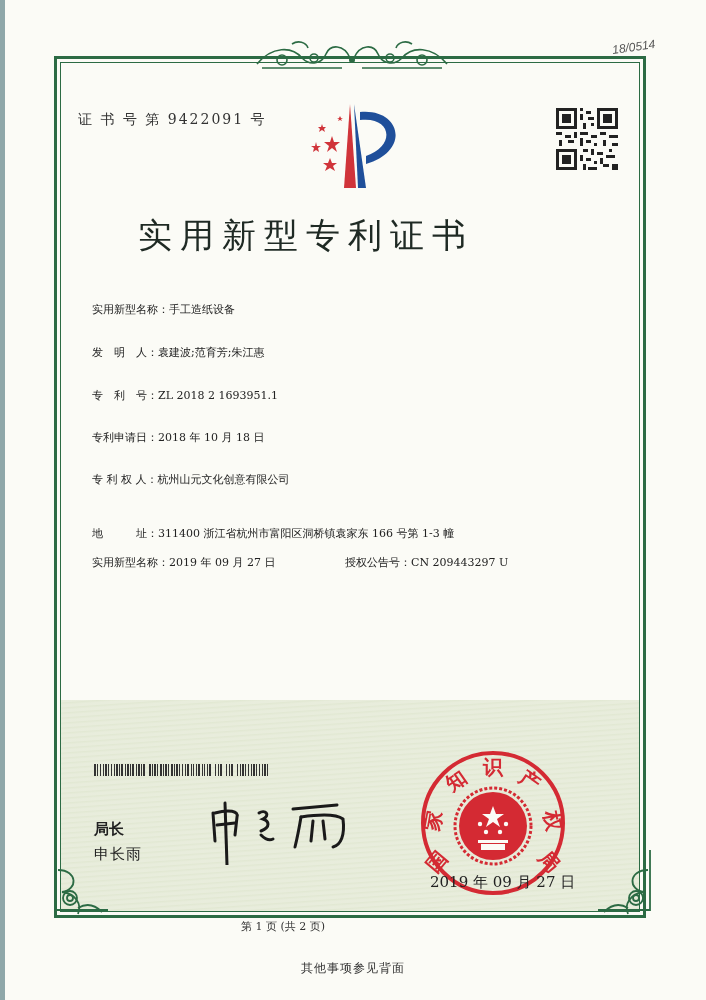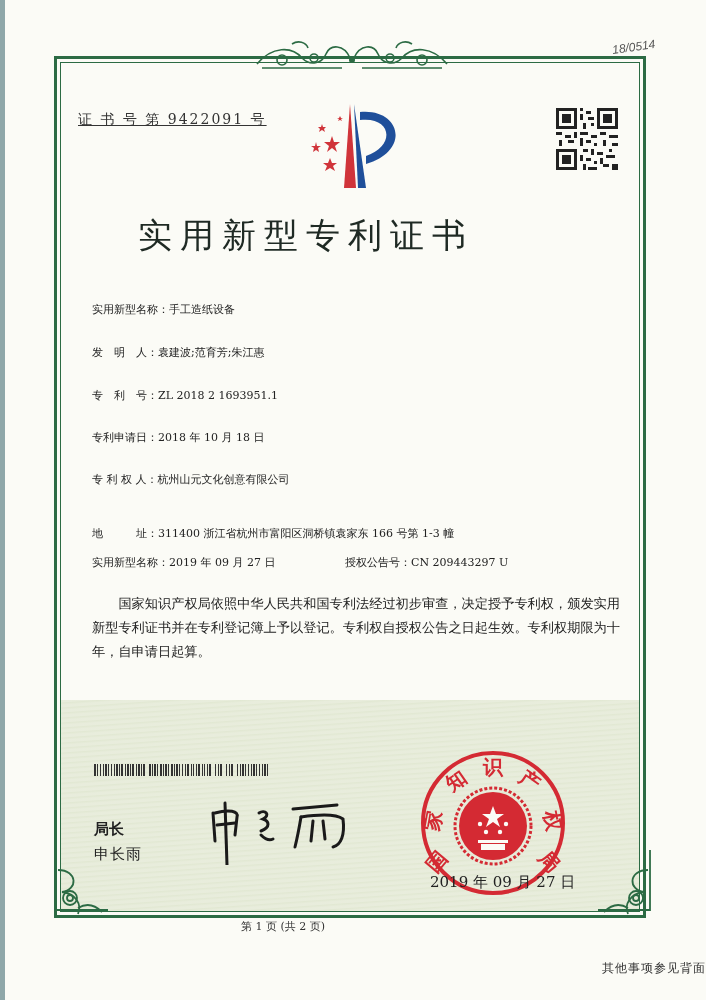--- a/index.html
+++ b/index.html
@@ -13,37 +13,37 @@
   .handnote { position:absolute; left:612px; top:40px; font-size:12px; font-style:italic; color:#555; transform:rotate(-8deg); font-family:"Liberation Sans",sans-serif; }
   .frame-outer { position:absolute; left:54px; top:56px; width:592px; height:862px; border:3px solid #2c6b44; box-sizing:border-box; }
   .frame-inner { position:absolute; left:60px; top:62px; width:580px; height:850px; border:1px solid #2c6b44; box-sizing:border-box; }
   .paper-bottom {
     position:absolute; left:61px; top:700px; width:578px; height:211px;
     background: repeating-linear-gradient(176deg, #e6ebd9 0px, #e6ebd9 2px, #dfe6cf 3px, #e6ebd9 5px);
     opacity:0.9;
   }
   .ornament-top { position:absolute; left:252px; top:38px; width:200px; height:36px; }
   .ornament-corner { position:absolute; width:70px; height:70px; }
-  .cert-no { position:absolute; left:78px; top:111px; font-size:14px; letter-spacing:2px; color:#333;text-decoration:underline; }
+  .cert-no { position:absolute; left:78px; top:111px; font-size:14px; letter-spacing:2px; color:#333; }
   .logo { position:absolute; left:300px; top:100px; width:110px; height:90px; }
   .qr { position:absolute; left:556px; top:105px; width:62px; height:68px; }
   .title { position:absolute; left:0; width:612px; top:213px; text-align:center; font-size:34px; letter-spacing:8px; color:#1f2a24; font-family:"DejaVu Sans","Liberation Sans",sans-serif; font-weight:normal; }
   .field { position:absolute; left:92px; font-size:11px; color:#222; white-space:nowrap; }
   .field .lbl { display:inline-block; }
   .body-text { position:absolute; left:92px; width:528px; font-size:13.2px; line-height:24px; color:#222; text-align:justify; }
   .body-text p { margin:0; text-indent:2em; }
   .barcode { position:absolute; left:94px; top:764px; width:176px; height:12px;
     background: repeating-linear-gradient(90deg, #333 0px, #333 1.5px, transparent 1.5px, transparent 3px, #333 3px, #333 4px, transparent 4px, transparent 5.5px); }
   .director-title { position:absolute; left:94px; top:820px; font-size:15px; font-family:Liberation Sans, sans-serif; font-weight:bold; color:#222;text-align:right; }
   .director-name { position:absolute; left:94px; top:845px; font-size:15px; font-family:"DejaVu Sans",sans-serif; font-weight:normal; color:#222; letter-spacing:1px; }
   .signature { position:absolute; left:205px; top:795px; width:150px; height:70px; }
   .seal { position:absolute; left:418px; top:748px; width:150px; height:150px; }
   .seal-date { position:absolute; left:430px; top:873px; font-size:15px; color:#222; letter-spacing:0px; }
   .page-no { position:absolute; left:0; width:566px; top:919px; text-align:center; font-size:11px; color:#333; }
-  .footer-note { position:absolute; left:0; width:706px; top:960px; text-align:right; font-size:12px; color:#333; letter-spacing:1px; }
+  .footer-note { position:absolute; left:0; width:706px; top:960px; text-align:center; font-size:12px; color:#333; letter-spacing:1px; }
 </style>
 </head>
 <body>
 
 <div class="left-edge"></div>
 <div class="handnote">18/0514</div>
 
 <div class="paper-bottom"></div>
 <div class="frame-outer"></div>
 <div class="frame-inner"></div>
@@ -134,21 +134,20 @@
   <span class="lbl">地　　　址：</span><span>311400 浙江省杭州市富阳区洞桥镇袁家东 166 号第 1-3 幢</span>
 </div>
 <div class="field" style="top:555px">
   <span class="lbl">实用新型名称：</span><span>2019 年 09 月 27 日</span>
 </div>
 <div class="field" style="top:555px;left:345px">
   <span class="lbl">授权公告号：</span><span>CN 209443297 U</span>
 </div>
 
 <div class="body-text" style="top:592px">
-  <p>国家知识产权局依照中华人民共和国专利法经过初步审查，决定授予专利权，颁发实用新型专利证书并在专利登记簿上予以登记。专利权自授权公告之日起生效。专利权期限为十年，自申请日起算。</p>
 </div>
 
 <div class="barcode"></div>
 
 <div class="director-title">局长</div>
 <div class="director-name">申长雨</div>
 
 <svg class="signature" viewBox="0 0 150 70">
   <g fill="none" stroke="#1a1a1a" stroke-width="3" stroke-linecap="round">
     <path d="M8 18 L10 46"></path>

